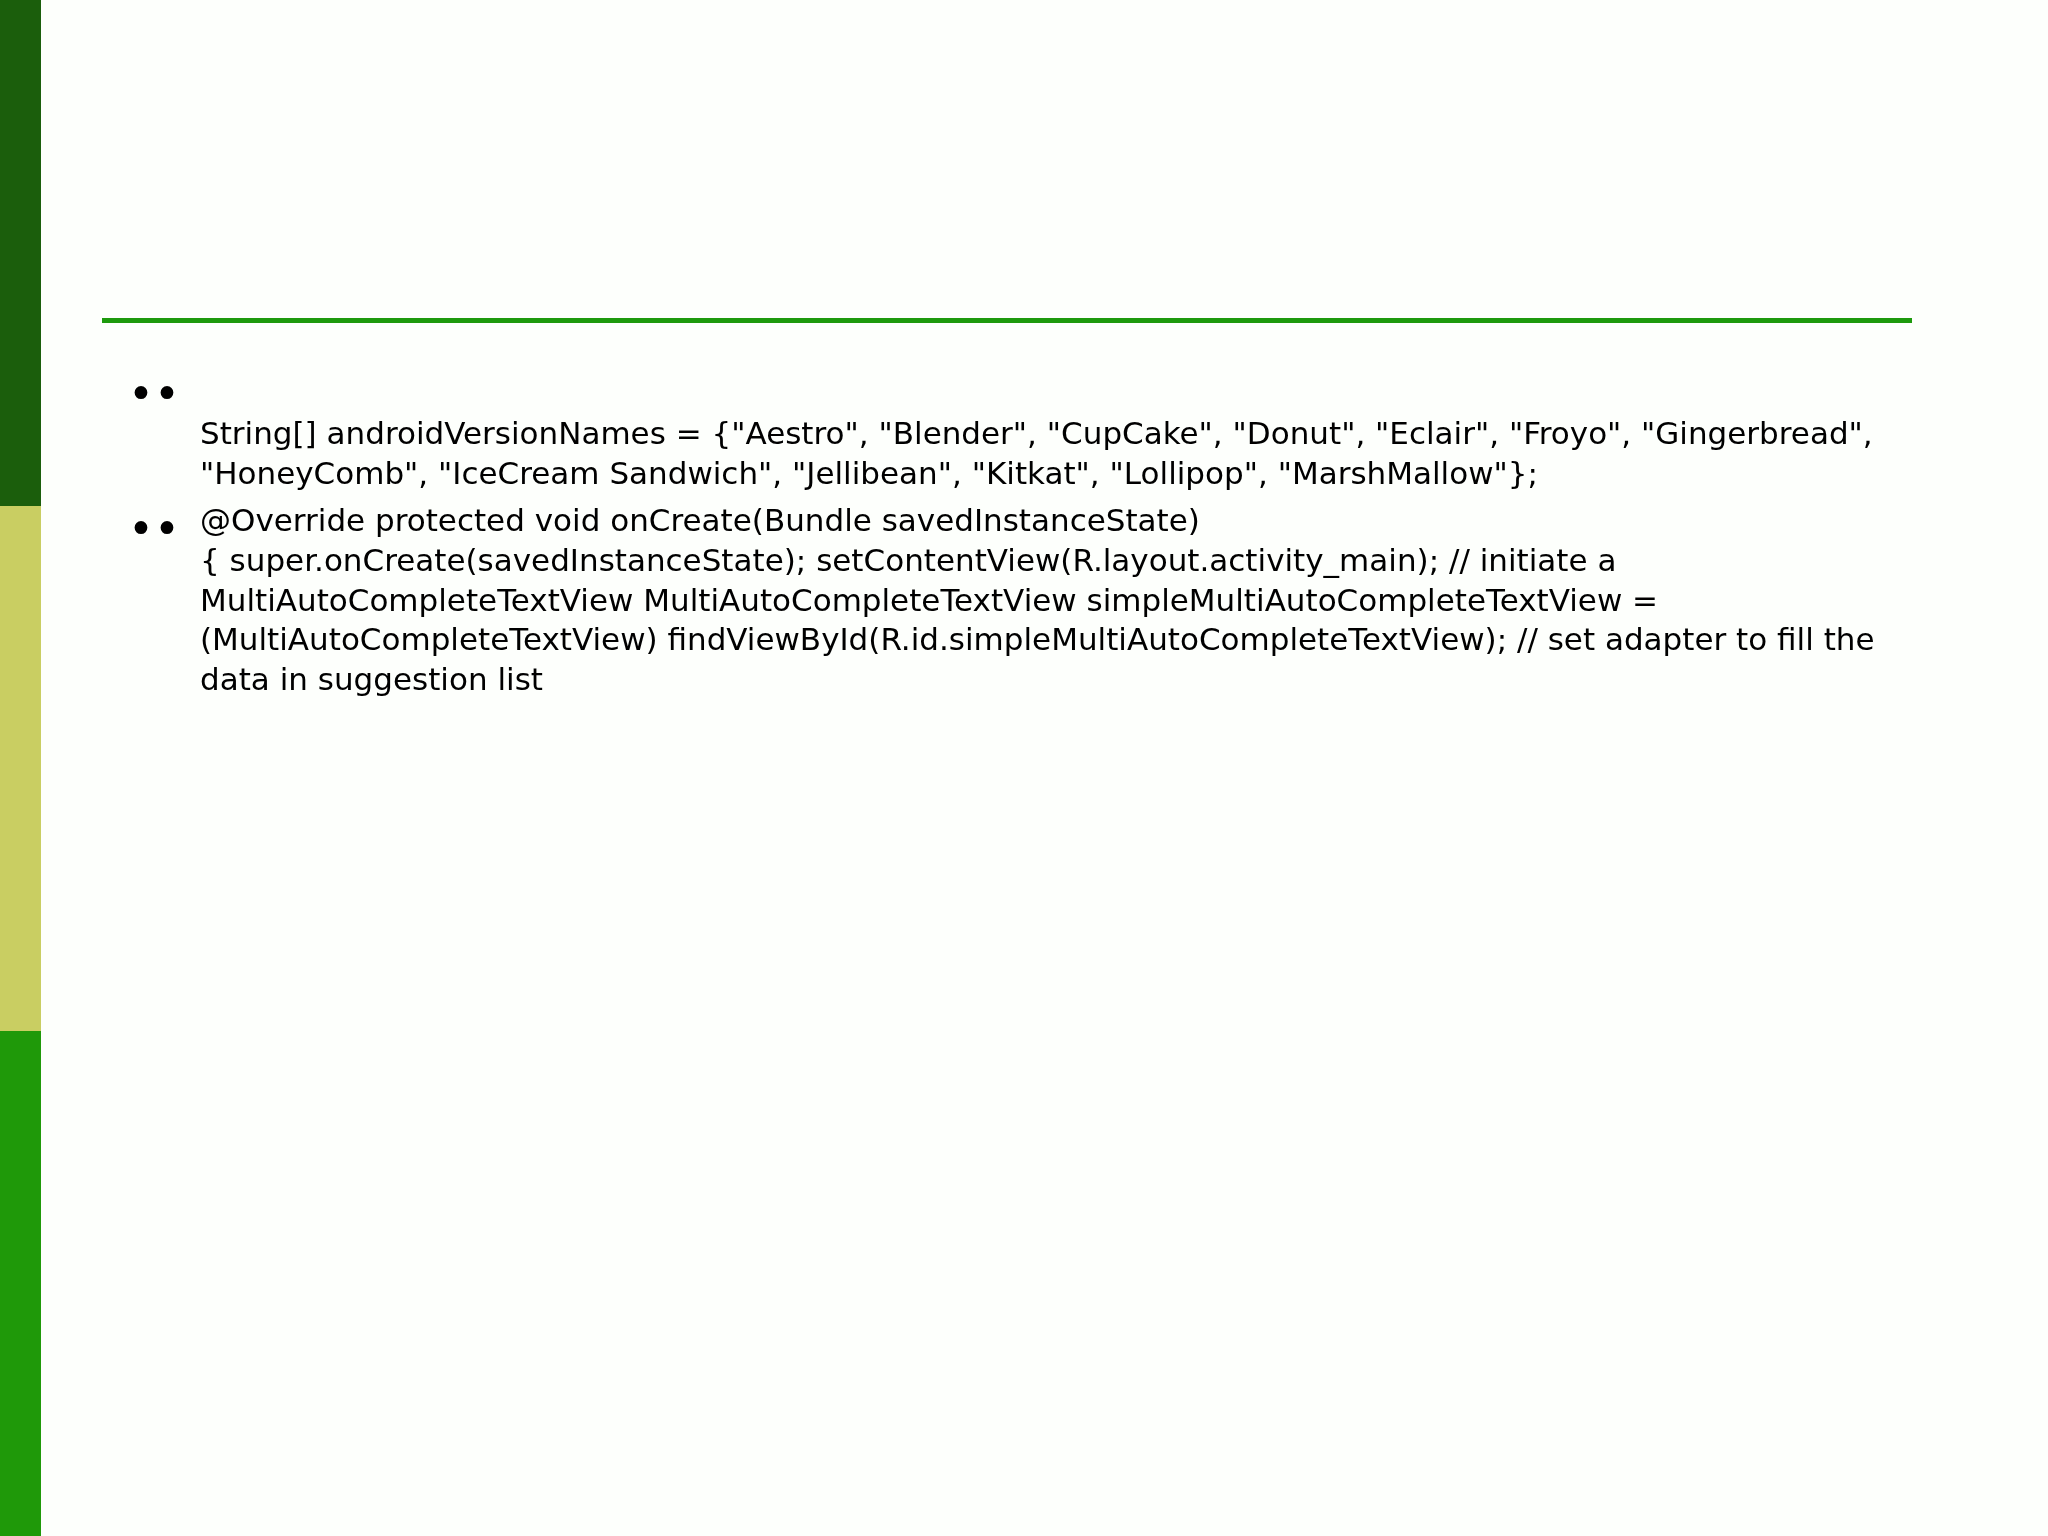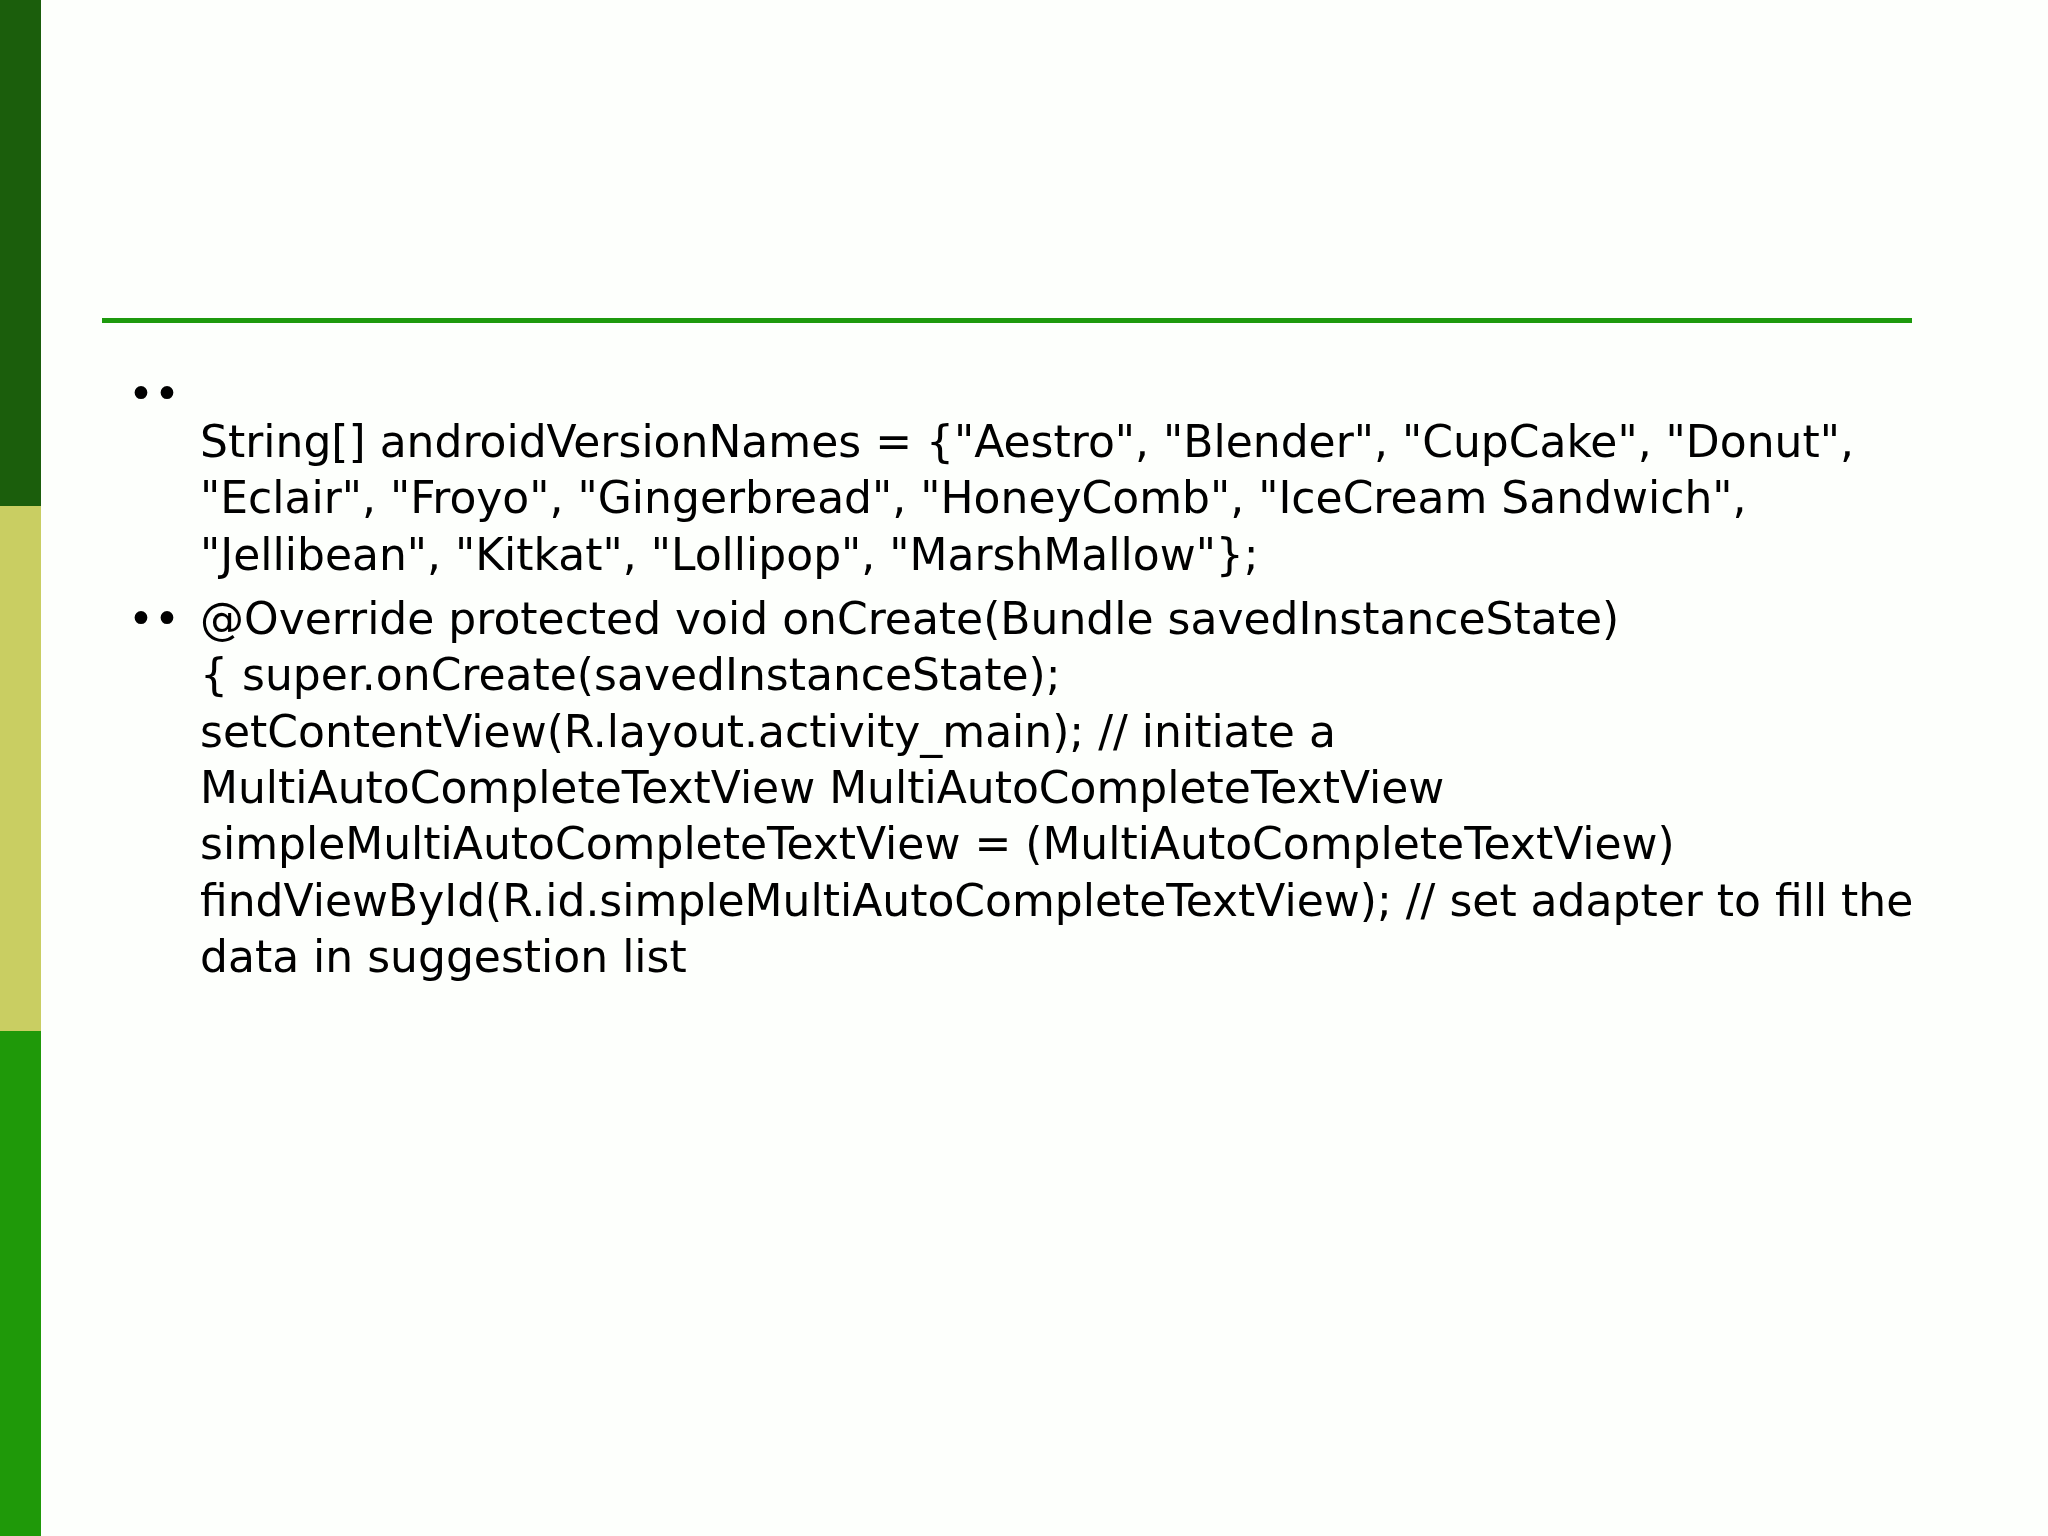--- a/index.html
+++ b/index.html
@@ -95,21 +95,21 @@
     line-height: 1.28;
     color: #000000;
     text-align: left;
   }
   .bullet-marker::before {
     content: "\2022";
   }
 
   .bullet-text {
     display: block;
-    font-size: 44px;
+    font-size: 31px;
     line-height: 1.28;
     color: #000000;
     white-space: pre-line;
     word-break: normal;
     letter-spacing: 0px;
   }
 
   
   .bullet-row.offset-first .bullet-text {
     padding-top: 48px;

